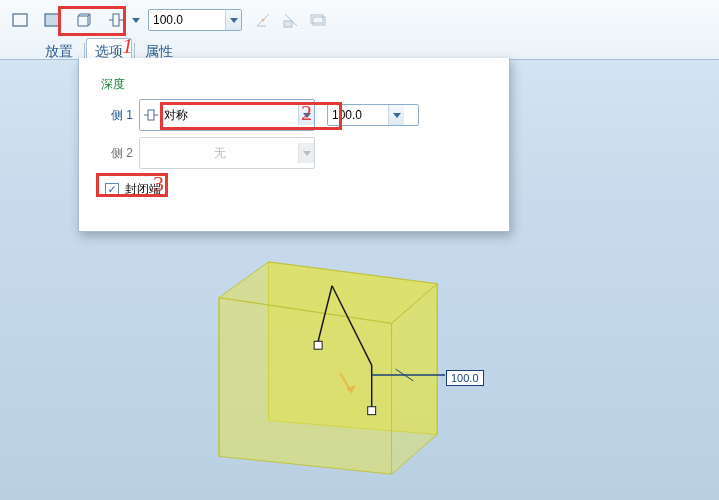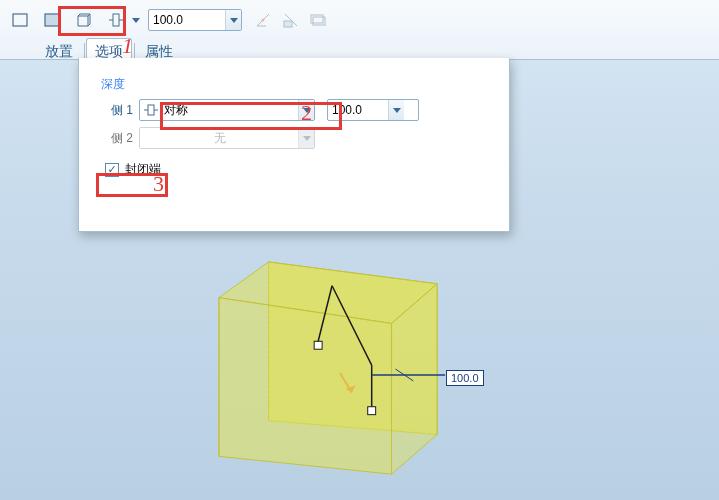--- a/index.html
+++ b/index.html
@@ -100,31 +100,31 @@
   .panel {
     position: absolute;
     left: 78px; top: 58px;
     width: 432px; height: 174px;
     background: #fff;
     border: 1px solid #a9bed0;
     border-top: none;
     box-shadow: 2px 4px 10px rgba(0,0,0,.25);
     padding: 18px 18px 12px 22px;
   }
-  .section-title { color: #3b82f6; margin-bottom: 6px; }
+  .section-title { color: #15803d; margin-bottom: 6px; }
   .form-row {
     display: flex; align-items: center;
     margin: 6px 0;
     gap: 6px;
   }
   .form-row .lbl { width: 32px; text-align: right; color: #2b5e8d; }
   .form-row .lbl.dis { color: #737373; }
   .select-box {
     display: flex; align-items: center;
-    height: 22px;
+    height: 32px;
     border: 1px solid #8faecb;
     background: #fff;
     border-radius: 2px;
     width: 176px;
   }
   .select-box.disabled { border-color: #cfd6db; color: #b8bdc1; }
   .select-box .icon-slot {
     width: 22px; display: flex; align-items: center; justify-content: center;
   }
   .select-box .text-slot { flex: 1; padding-left: 2px; font-size: 12px; }

